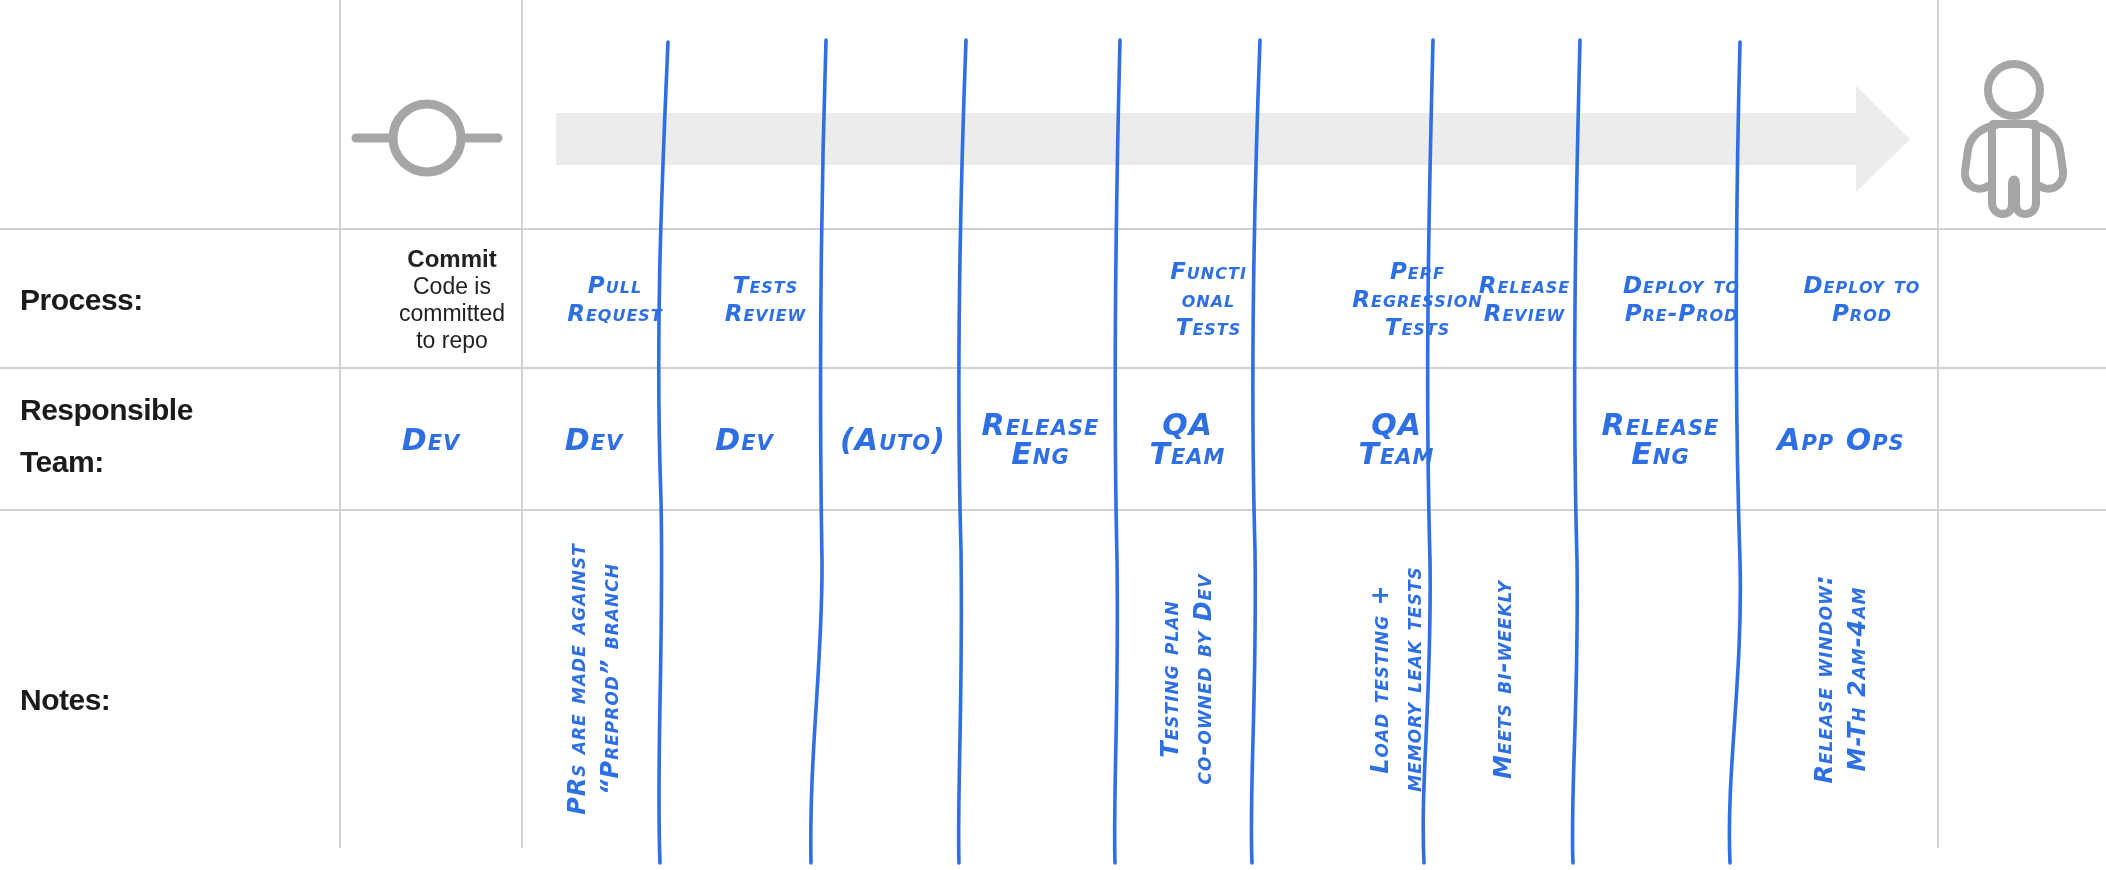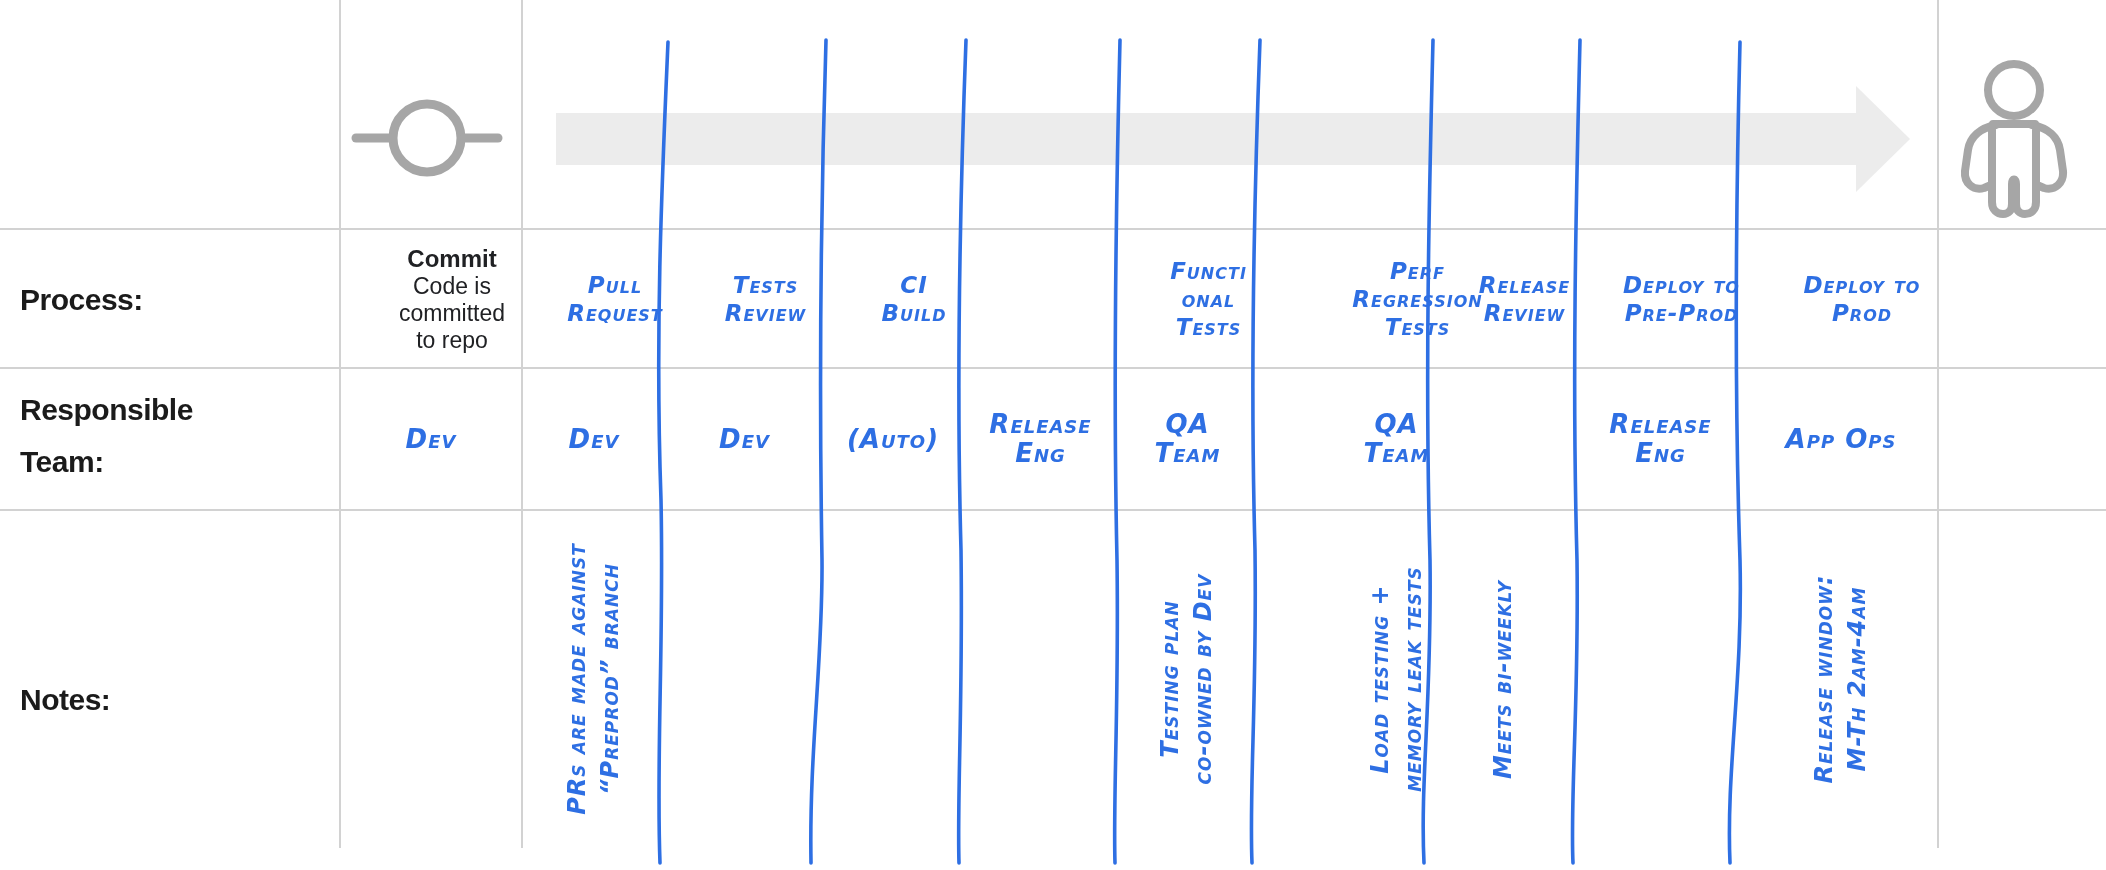--- a/index.html
+++ b/index.html
@@ -49,21 +49,21 @@
     font-size:23px; line-height:27px; color:#202124; white-space:pre-line;
   }
 
   
   .hand {
     font-family:"DejaVu Sans", sans-serif;
     font-weight:bold; font-style:italic; font-variant:small-caps;
     color:#2e6fe3; letter-spacing:1px; white-space:pre-line;
   }
   .hand.process-text { font-size:23px; line-height:28px; }
-  .hand.team-text    { font-size:26px; line-height:29px; }
+  .hand.team-text    { font-size:30px; line-height:29px; }
 
   .note-text {
     transform:rotate(-90deg);
     font-size:24px; line-height:33px;
     width:max-content; flex:none;
   }
 </style>
 </head>
 <body>
 
@@ -127,24 +127,20 @@
   </div>
 
   <div class="cell row-process c1">
     <span class="hand process-text">Pull
 Request</span>
     </div>
   <div class="cell row-process c2">
     <span class="hand process-text">Tests
 Review</span>
     </div>
-  <div class="cell row-process c3">
-    <span class="hand process-text">CI
-Build</span>
-    </div>
   <div class="cell row-process c5">
     <span class="hand process-text">Functi
 onal
 Tests</span>
     </div>
   <div class="cell row-process c6">
     <span class="hand process-text">Perf
 Regression
 Tests</span>
     </div>

